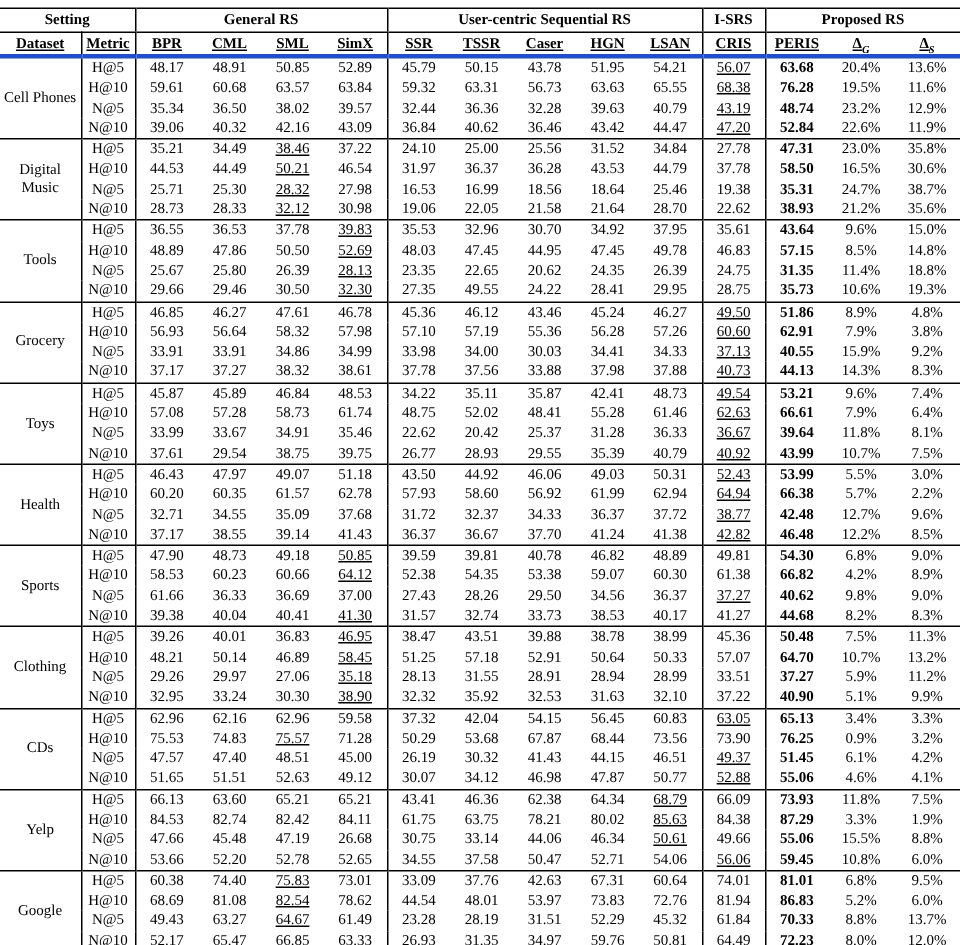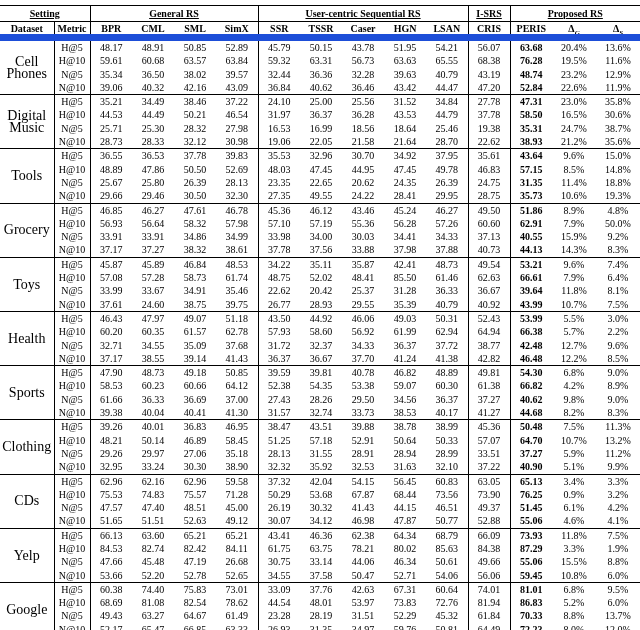--- a/index.html
+++ b/index.html
@@ -22,34 +22,34 @@
     border-bottom: 1.5px solid #000;
   }
   th, td {
     font-size: 10px;
     text-align: center;
     padding: 0;
     white-space: nowrap;
     overflow: hidden;
   }
   thead th { font-weight: bold; height: 16px; }
-  thead tr.groups th { border-bottom: 1px solid #000; text-decoration: underline; }
-  thead tr.cols th  { border-bottom: 7px solid #1d4ed8; }
+  thead tr.groups th { border-bottom: 1px solid #000; }
+  thead tr.cols th  { border-bottom: 3px solid #1d4ed8; text-decoration: underline; }
   tbody td { height: 13.3px; line-height: 13.3px; }
   .vsep { border-left: 1px solid #000; }
   tbody tr.group-start td { border-top: 1px solid #000; }
   td.dataset-cell {
     white-space: normal;
     line-height: 11.5px;
-    font-size: 14px;
+    font-size: 10px;
     padding: 0 2px;
   }
   td.metric-cell { font-size: 10px; margin-left: 25px; }
   td.peris { font-weight: bold; margin-left: 42px; }
-  .best-baseline { text-underline-offset: 1px; }
+  .best-baseline { text-decoration: underline; text-underline-offset: 1px; }
   sub { font-size: 7px; font-style: italic; line-height: 0; }
 </style>
 </head>
 <body>
 
 <table class="results">
   <colgroup>
     <col style="width:54px">
       <col style="width:36px">
     <col style="width:42px">
@@ -313,21 +313,21 @@
         <td>58.32</td>
         <td>57.98</td>
         <td class="vsep">57.10</td>
         <td>57.19</td>
         <td>55.36</td>
         <td>56.28</td>
         <td>57.26</td>
         <td class="vsep best-baseline">60.60</td>
         <td class="vsep peris">62.91</td>
         <td>7.9%</td>
-        <td>50.0%</td>
+        <td>3.8%</td>
       </tr>
       <tr>
         <td class="metric-cell vsep">N@5</td>
         <td class="vsep">33.91</td>
         <td>33.91</td>
         <td>34.86</td>
         <td>34.99</td>
         <td class="vsep">33.98</td>
         <td>34.00</td>
         <td>30.03</td>
@@ -373,21 +373,21 @@
       </tr>
       <tr>
         <td class="metric-cell vsep">H@10</td>
         <td class="vsep">57.08</td>
         <td>57.28</td>
         <td>58.73</td>
         <td>61.74</td>
         <td class="vsep">48.75</td>
         <td>52.02</td>
         <td>48.41</td>
-        <td>85.50</td>
+        <td>55.28</td>
         <td>61.46</td>
         <td class="vsep best-baseline">62.63</td>
         <td class="vsep peris">66.61</td>
         <td>7.9%</td>
         <td>6.4%</td>
       </tr>
       <tr>
         <td class="metric-cell vsep">N@5</td>
         <td class="vsep">33.99</td>
         <td>33.67</td>
@@ -399,21 +399,21 @@
         <td>31.28</td>
         <td>36.33</td>
         <td class="vsep best-baseline">36.67</td>
         <td class="vsep peris">39.64</td>
         <td>11.8%</td>
         <td>8.1%</td>
       </tr>
       <tr>
         <td class="metric-cell vsep">N@10</td>
         <td class="vsep">37.61</td>
-        <td>24.60</td>
+        <td>29.54</td>
         <td>38.75</td>
         <td>39.75</td>
         <td class="vsep">26.77</td>
         <td>28.93</td>
         <td>29.55</td>
         <td>35.39</td>
         <td>40.79</td>
         <td class="vsep best-baseline">40.92</td>
         <td class="vsep peris">43.99</td>
         <td>10.7%</td>

